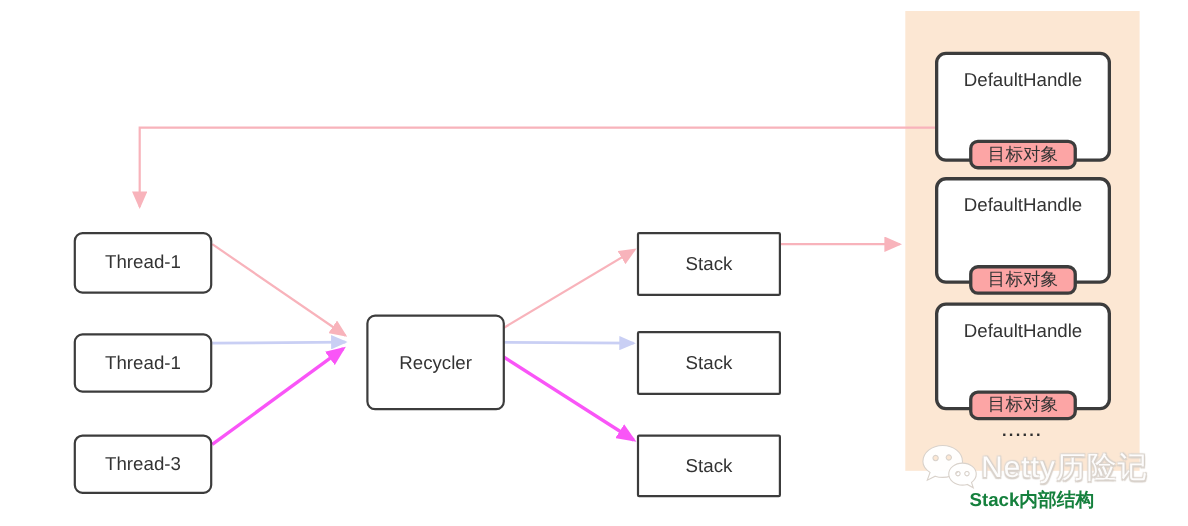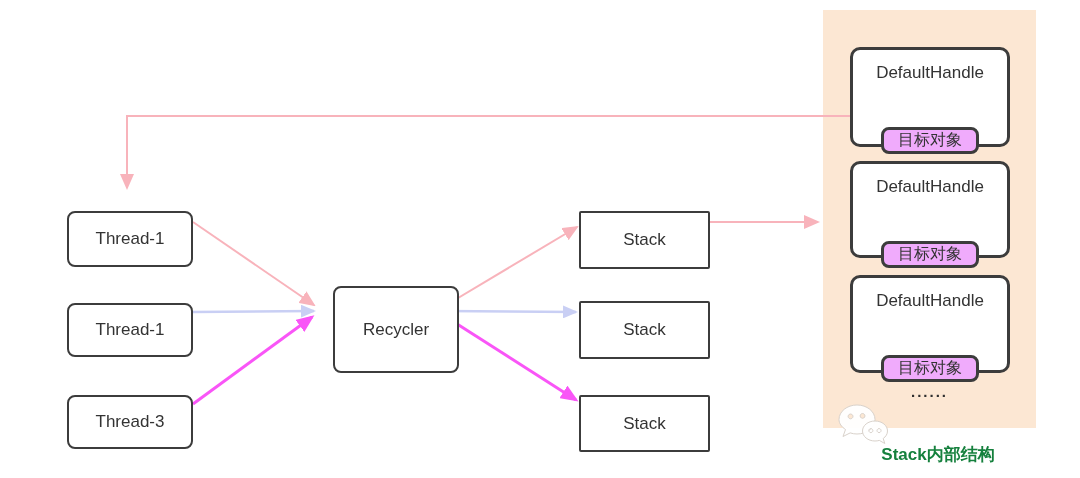--- a/index.html
+++ b/index.html
@@ -75,21 +75,21 @@
   .handle-1 { top: 47px;  height: 100px; }
   .handle-2 { top: 161px; height: 97px; }
   .handle-3 { top: 275px; height: 98px; }
   .handle-title { font-size: 17px; color: var(--c-text); }
   .target-box {
     width: 98px; height: 36px;
     border: 3px solid var(--c-border);
     border-radius: 8px;
     display: flex; align-items: center; justify-content: center;
     font-size: 16px; color: var(--c-text);
-    background: #f0abfc;
+    background: #fca5a5;
   }
 
   .ellipsis {
     position: absolute;
     left: 823px; top: 383px;
     width: 213px; height: 18px;
     text-align: center;
     font-size: 15px;
     font-weight: 700;
     letter-spacing: 2px;
@@ -208,17 +208,18 @@
     </div>
   </div>
 
   <div class="ellipsis">......</div>
 
   <div class="watermark">
     <svg width="52" height="44" viewBox="0 0 52 44">
       <path fill-rule="evenodd" d="M20,2 C30,2 38,8.5 38,16.5 C38,24.5 30,31 20,31 C17.5,31 15.2,30.6 13.2,29.9 L6,33.5 L8.5,26.5 C4.5,23.8 2,20.4 2,16.5 C2,8.5 10,2 20,2 Z M13.5,11 a2.4,2.4 0 1,0 0.1,0 Z M25.5,10.5 a2.4,2.4 0 1,0 0.1,0 Z" fill="rgba(255,255,255,0.95)" stroke="#d9d2cb" stroke-width="1"></path>
       <path fill-rule="evenodd" d="M38,18 C45,18 50.5,22.5 50.5,28 C50.5,31.1 48.8,33.7 46.2,35.5 L47.8,40.5 L42.3,37.4 C40.9,37.8 39.5,38 38,38 C31,38 25.5,33.5 25.5,28 C25.5,22.5 31,18 38,18 Z M33.8,25.6 a2,2 0 1,0 0.1,0 Z M42,25.6 a2,2 0 1,0 0.1,0 Z" fill="rgba(255,255,255,0.95)" stroke="#d9d2cb" stroke-width="1"></path>
     </svg>
+    <span class="watermark-text">Netty历险记</span>
   </div>
 
   <div class="caption">Stack内部结构</div>
 
 </div>
 
 </body></html>

